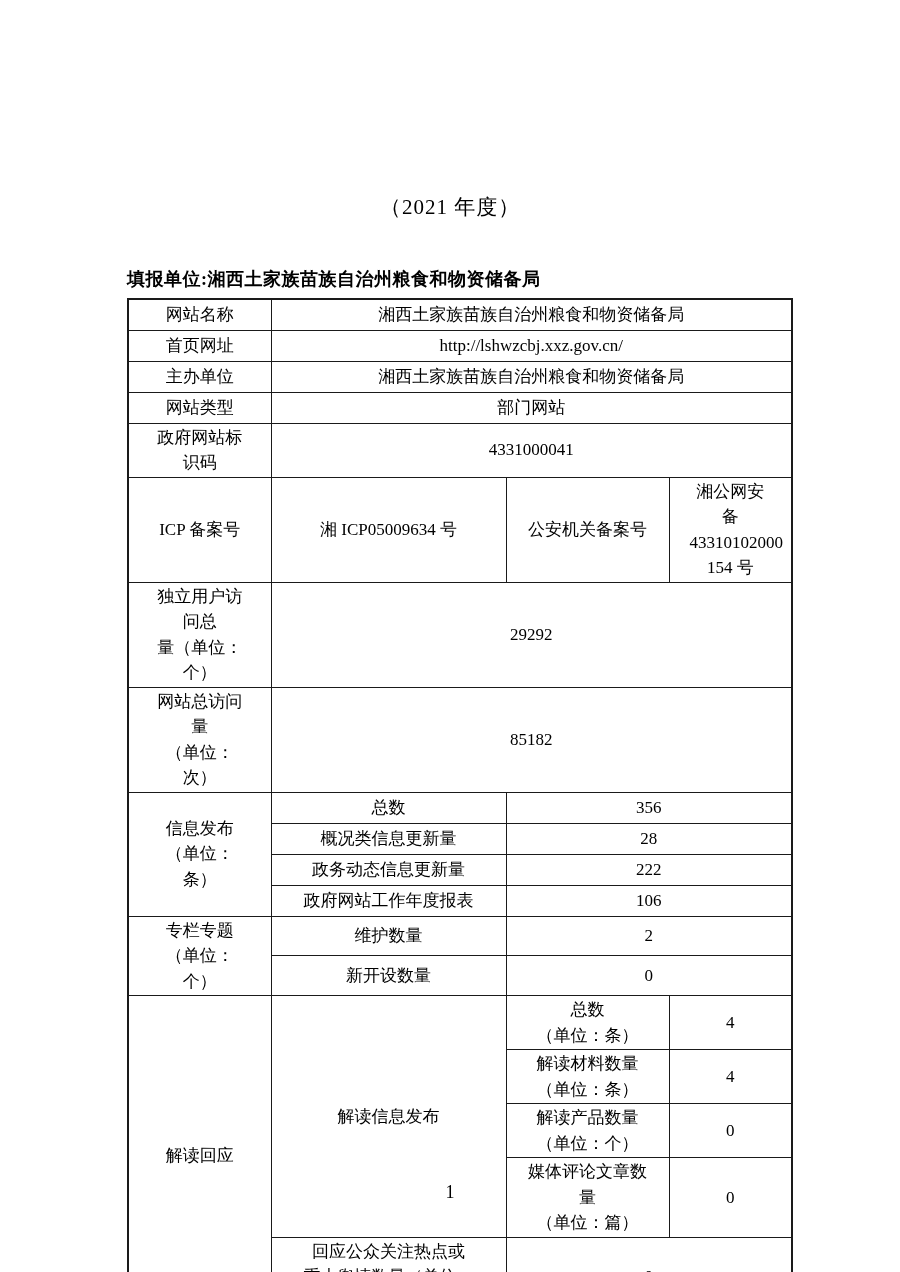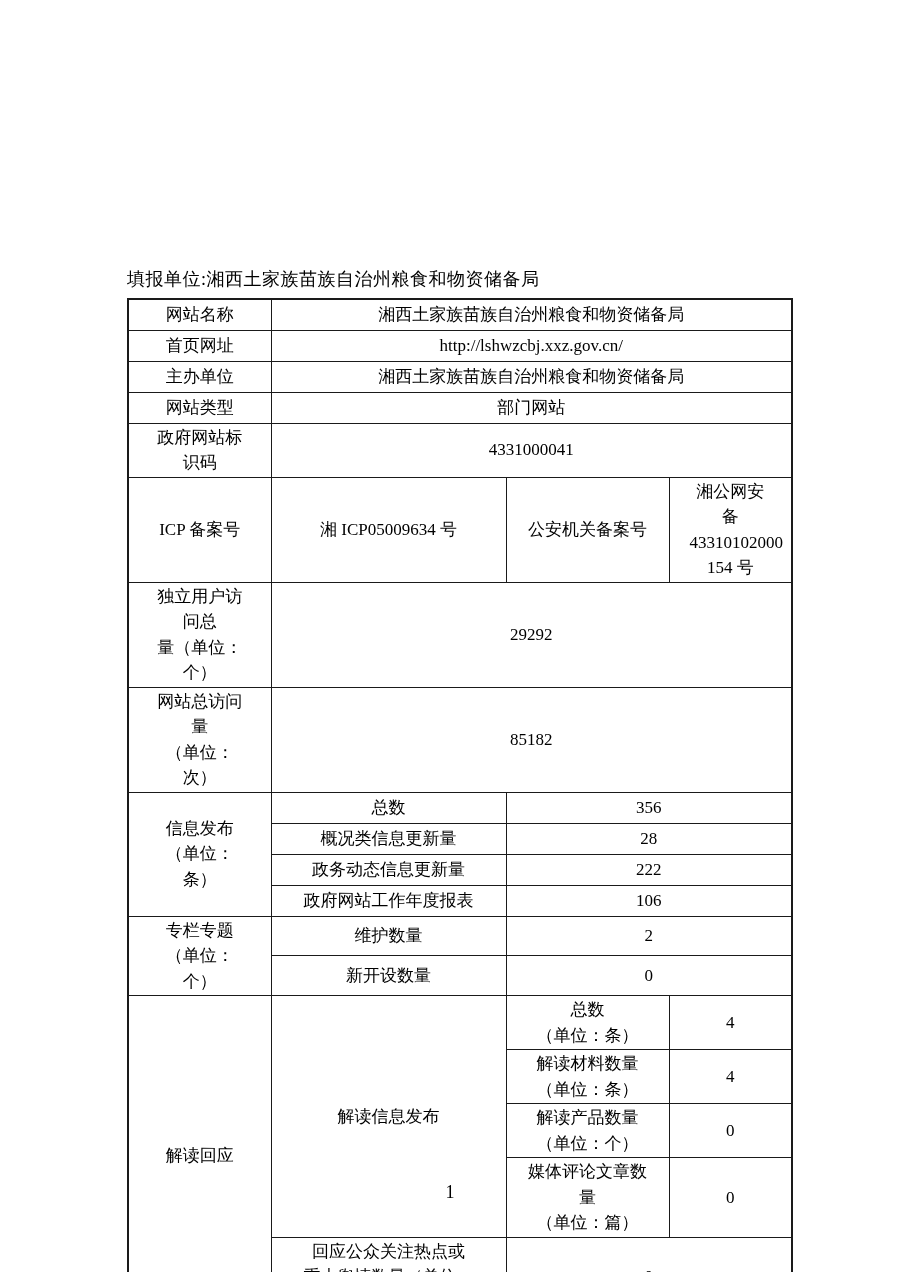--- a/index.html
+++ b/index.html
@@ -18,21 +18,21 @@
     text-align:center;
     font-family:"Liberation Sans","DejaVu Sans",sans-serif;
     font-weight:bold; font-size:36px; letter-spacing:2px;
   }
   .doc-subtitle {
     position:absolute; top:193px; left:0; width:100%;
     text-align:center; font-size:21px; letter-spacing:1px;
   }
   .report-unit {
     position:absolute; top:267px; left:127px;
-    font-size:18px; font-weight:normal; letter-spacing:0.5px;
+    font-size:18px; font-weight:bold; letter-spacing:0.5px;
   }
   table.report {
     position:absolute; left:127px; top:298px;
     width:664px;
     border-collapse:collapse; table-layout:fixed;
     border:2px solid #1a1a1a;
   }
   table.report td {
     border:1px solid #1a1a1a;
     text-align:center; vertical-align:middle;
@@ -49,20 +49,21 @@
   .page-number {
     position:absolute; top:1182px; left:0; width:100%;
     text-align:center; font-size:18px;
   }
 </style>
 </head>
 <body>
 
 <div class="page">
 
+  <div class="doc-subtitle">（2021 年度）</div>
   <div class="report-unit">填报单位:湘西土家族苗族自治州粮食和物资储备局</div>
 
   <table class="report">
     <colgroup>
       <col style="width:143px">
       <col style="width:235px">
       <col style="width:163px">
       <col style="width:123px">
     </colgroup>
     <tbody>

